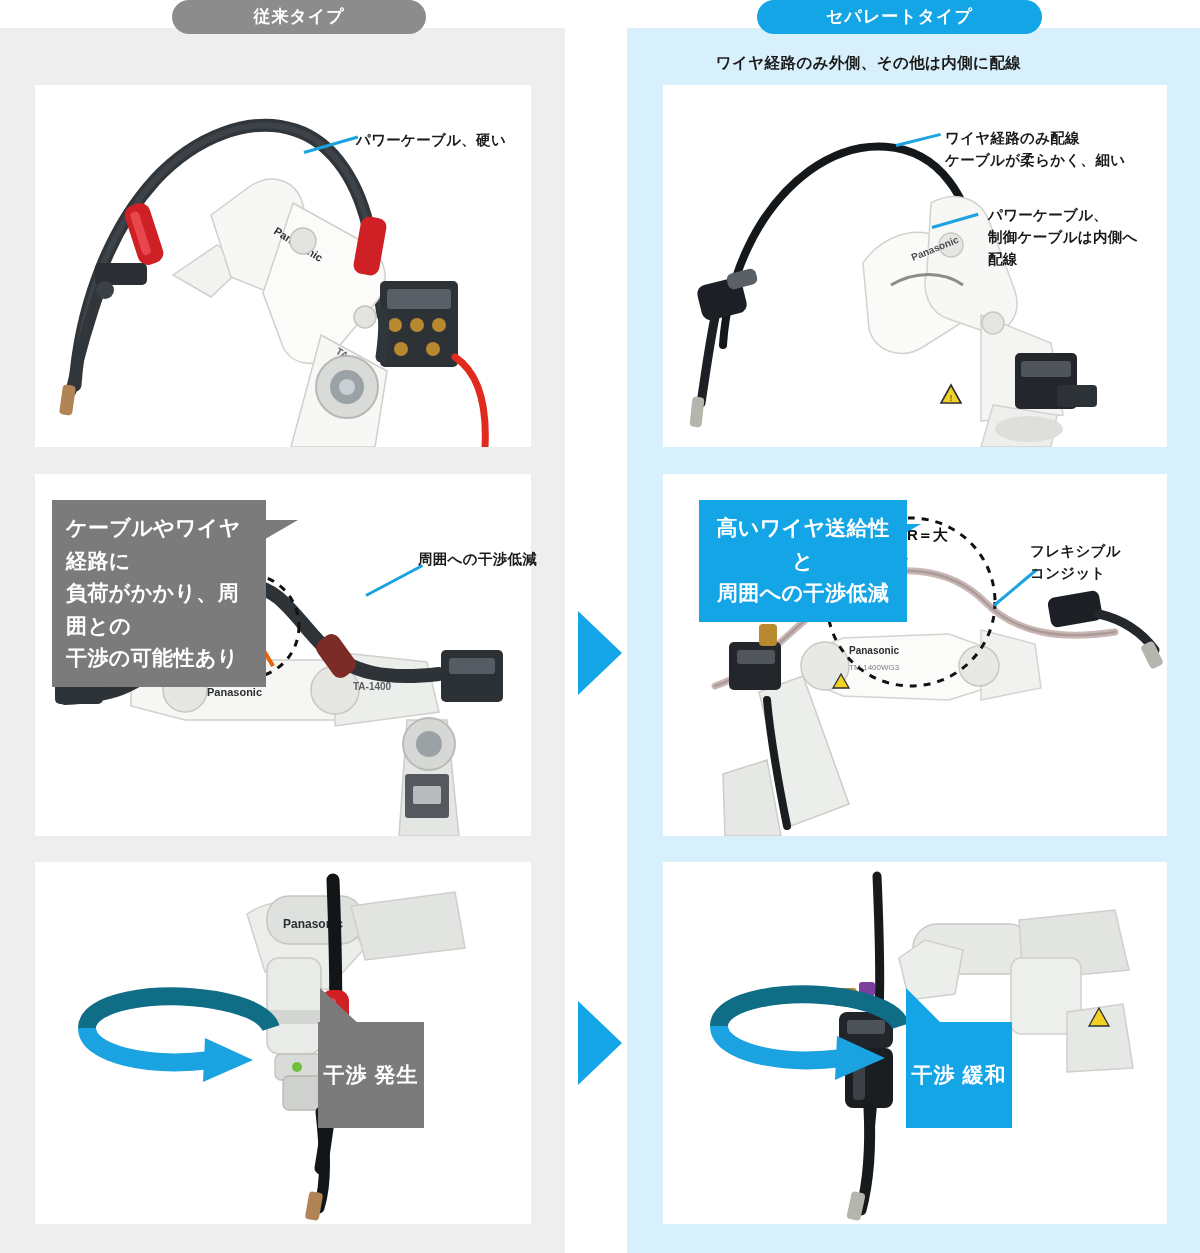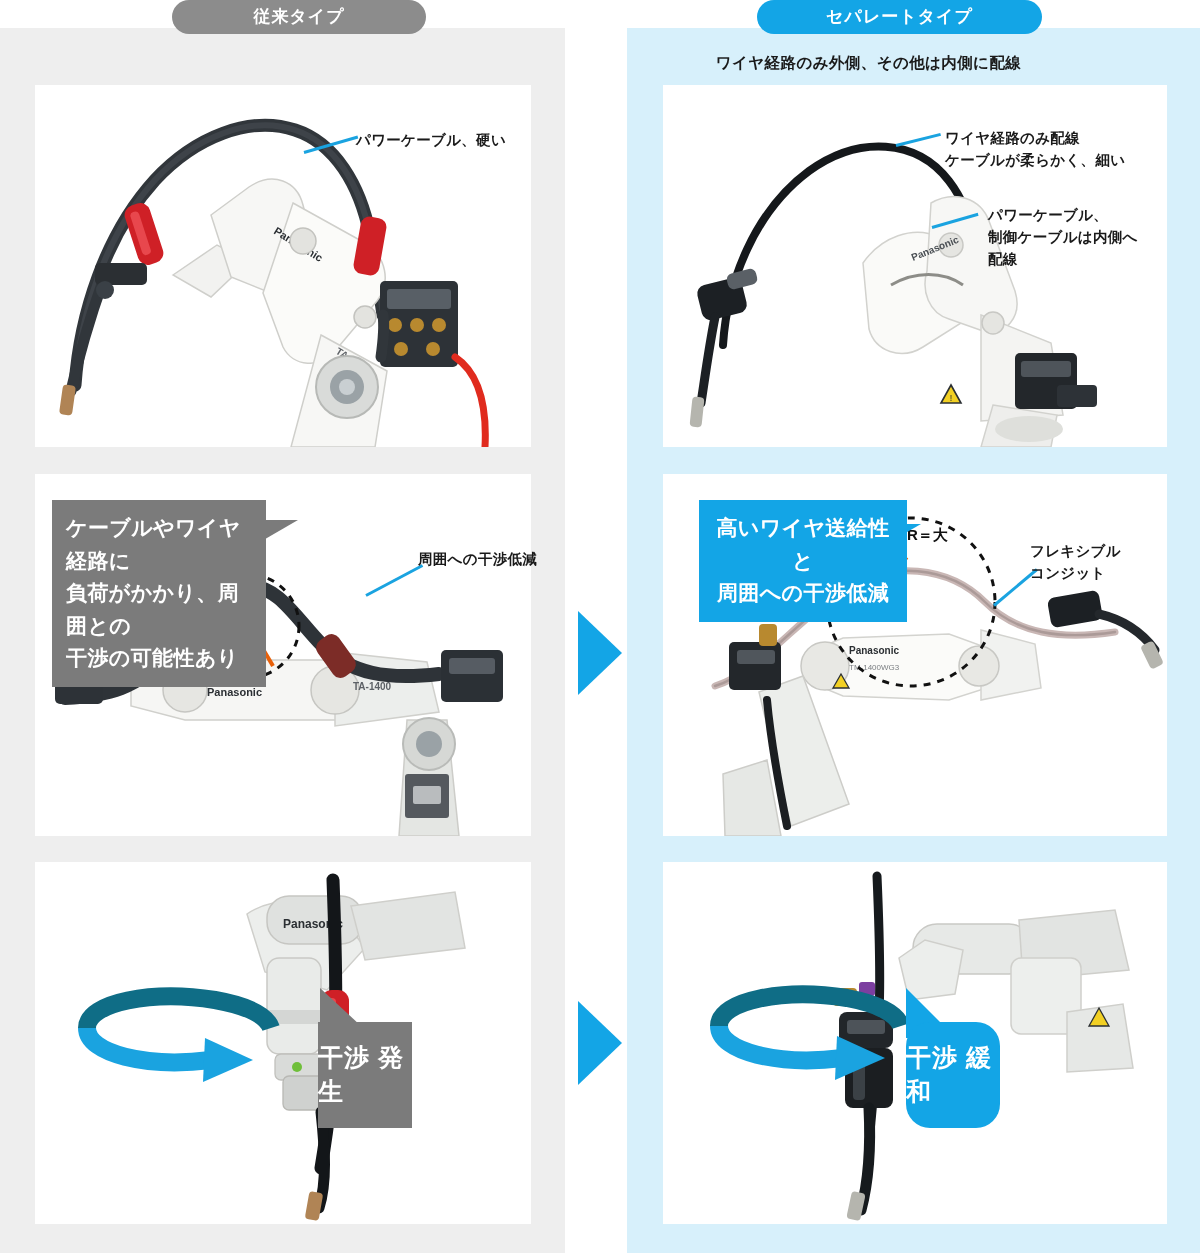--- a/index.html
+++ b/index.html
@@ -50,25 +50,25 @@
   .leader{position:absolute;background:#1aa3e0;height:3px;transform-origin:left center;}
 
   
   .callout{position:absolute;color:#fff;font-weight:bold;font-size:21px;line-height:1.55;
            padding:12px 14px;white-space:pre-line;z-index:5;letter-spacing:.4px;}
   .callout.gray{background:#7b7b7b;}
   .callout.blue{background:#13a5e6;text-align:center;margin-left:23px;}
   .tail{position:absolute;width:0;height:0;z-index:4;}
 
   
-  .sqbox{position:absolute;width:94px;height:106px;display:flex;flex-direction:column;
+  .sqbox{position:absolute;width:106px;height:106px;display:flex;flex-direction:column;
          align-items:center;justify-content:center;color:#fff;font-weight:bold;
-         font-size:25px;line-height:1.35;z-index:5;letter-spacing:1px;}
+         font-size:21px;line-height:1.35;z-index:5;letter-spacing:1px;}
   .sqbox.gray{background:#7b7b7b;}
-  .sqbox.blue{background:#13a5e6;border-radius:24px;}
+  .sqbox.blue{background:#13a5e6;}
 
   
   .art{position:absolute;inset:0;}
   .dashcircle{fill:none;stroke:#111;stroke-width:3;stroke-dasharray:7 7;}
   .rlabel{font-family:"Liberation Sans",sans-serif;font-size:15px;font-weight:bold;fill:#111;}
 </style>
 </head>
 <body>
 
 <div class="page">

